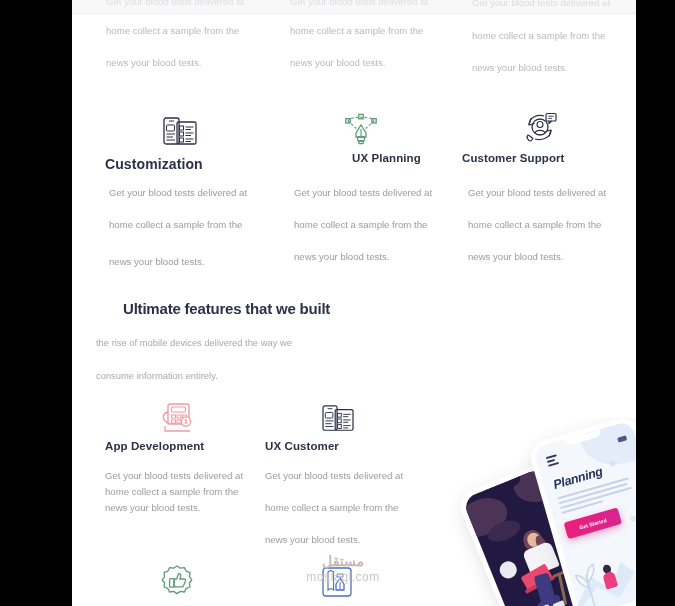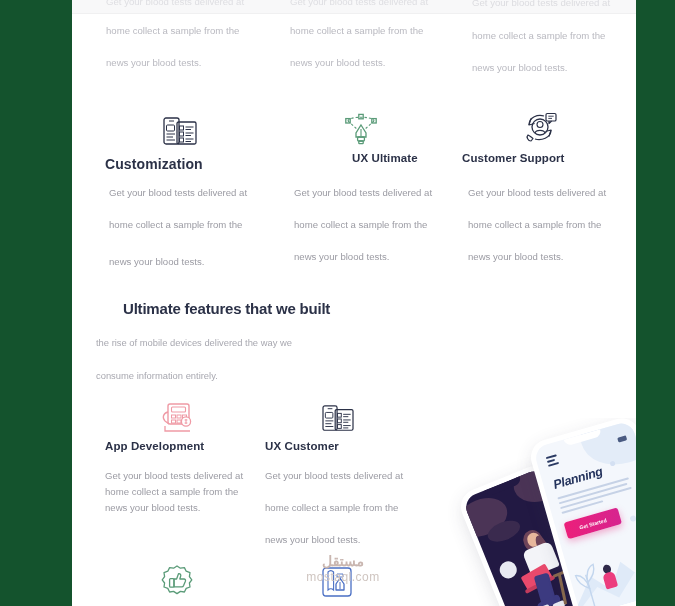--- a/index.html
+++ b/index.html
@@ -6,21 +6,21 @@
   html, body {
     width: 675px; height: 606px;
     overflow: hidden;
     background: #f4f1ef;
     font-family: "Liberation Sans", sans-serif;
   }
 
   #page {
     position: relative;
     width: 675px; height: 606px;
-    background: #14532d;
+    background: #000000;
     overflow: hidden;
   }
 
   
   .page-canvas {
     position: absolute;
     left: 72px; top: 0;
     width: 564px; height: 606px;
     background: #ffffff;
     overflow: hidden;
@@ -313,21 +313,21 @@
         <path d="M30 9 L20 18" stroke-dasharray="2.4 2" stroke-width="1.1"></path>
         <rect x="1.8" y="6.6" width="4.4" height="4.4"></rect>
         <rect x="27.8" y="6.6" width="4.4" height="4.4"></rect>
         <rect x="14.8" y="2.4" width="4.4" height="4.4"></rect>
         <path d="M17 13 L22 21 L22 25 L12 25 L12 21 Z"></path>
         <path d="M17 17 L17 24" stroke-width="1.1"></path>
         <rect x="13.6" y="25" width="6.8" height="4" rx="1"></rect>
         <rect x="14.8" y="29" width="4.4" height="2.6" rx="0.6"></rect>
       </svg>
     </div>
-    <div class="feat-title" style="position:absolute; left:280px; top:152px; font-size:11.5px;">UX Ultimate</div>
+    <div class="feat-title" style="position:absolute; left:280px; top:152px; font-size:11.5px;">UX Planning</div>
     <div class="feat-line" style="position:absolute; left:222px; top:187px;">Get your blood tests delivered at</div>
     <div class="feat-line" style="position:absolute; left:222px; top:219px;">home collect a sample from the</div>
     <div class="feat-line" style="position:absolute; left:222px; top:251px;">news your blood tests.</div>
 
     <div class="icon-wrap" style="left:450px; top:112px;">
       <svg width="36" height="34" viewBox="0 0 36 34" fill="none" stroke="#2b3147" stroke-width="1.3">
         <circle cx="18" cy="15" r="8"></circle>
         <circle cx="18" cy="12.5" r="3" stroke-width="1.1"></circle>
         <path d="M13 21 C14 17.5, 22 17.5, 23 21" stroke-width="1.1"></path>
         <path d="M7 13 C7 5, 16 2, 22 4" stroke-width="1.2"></path>

